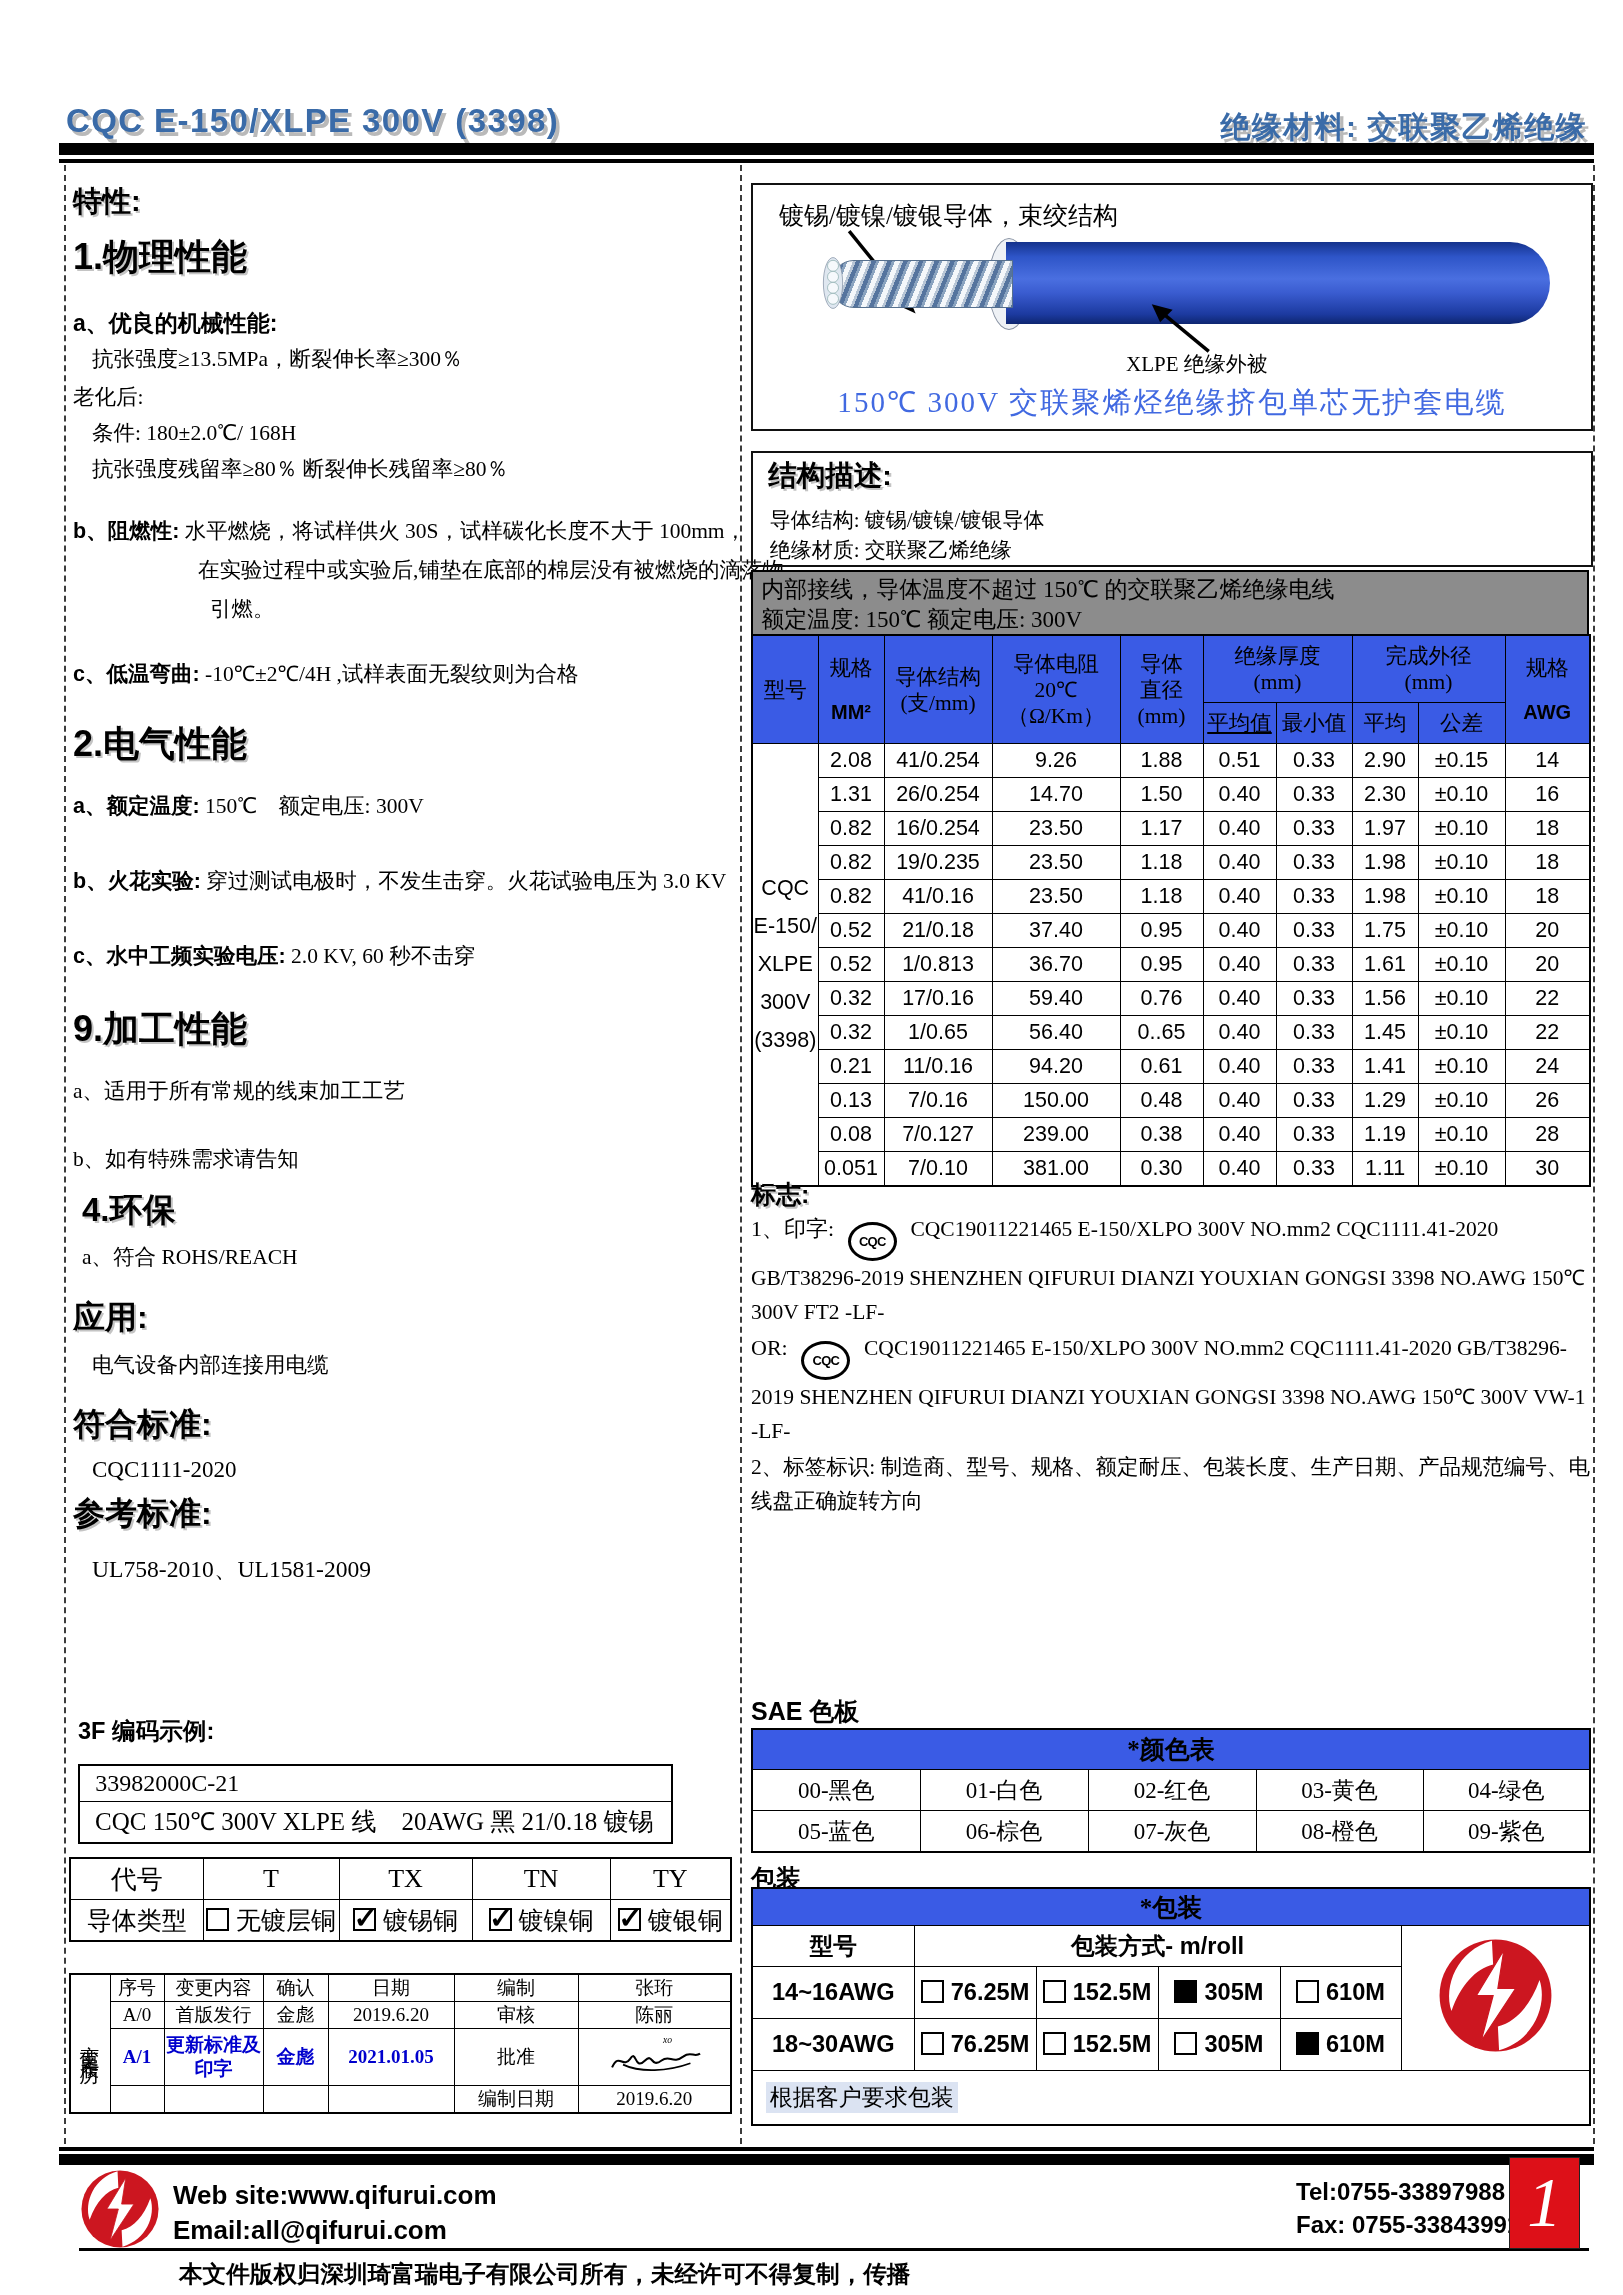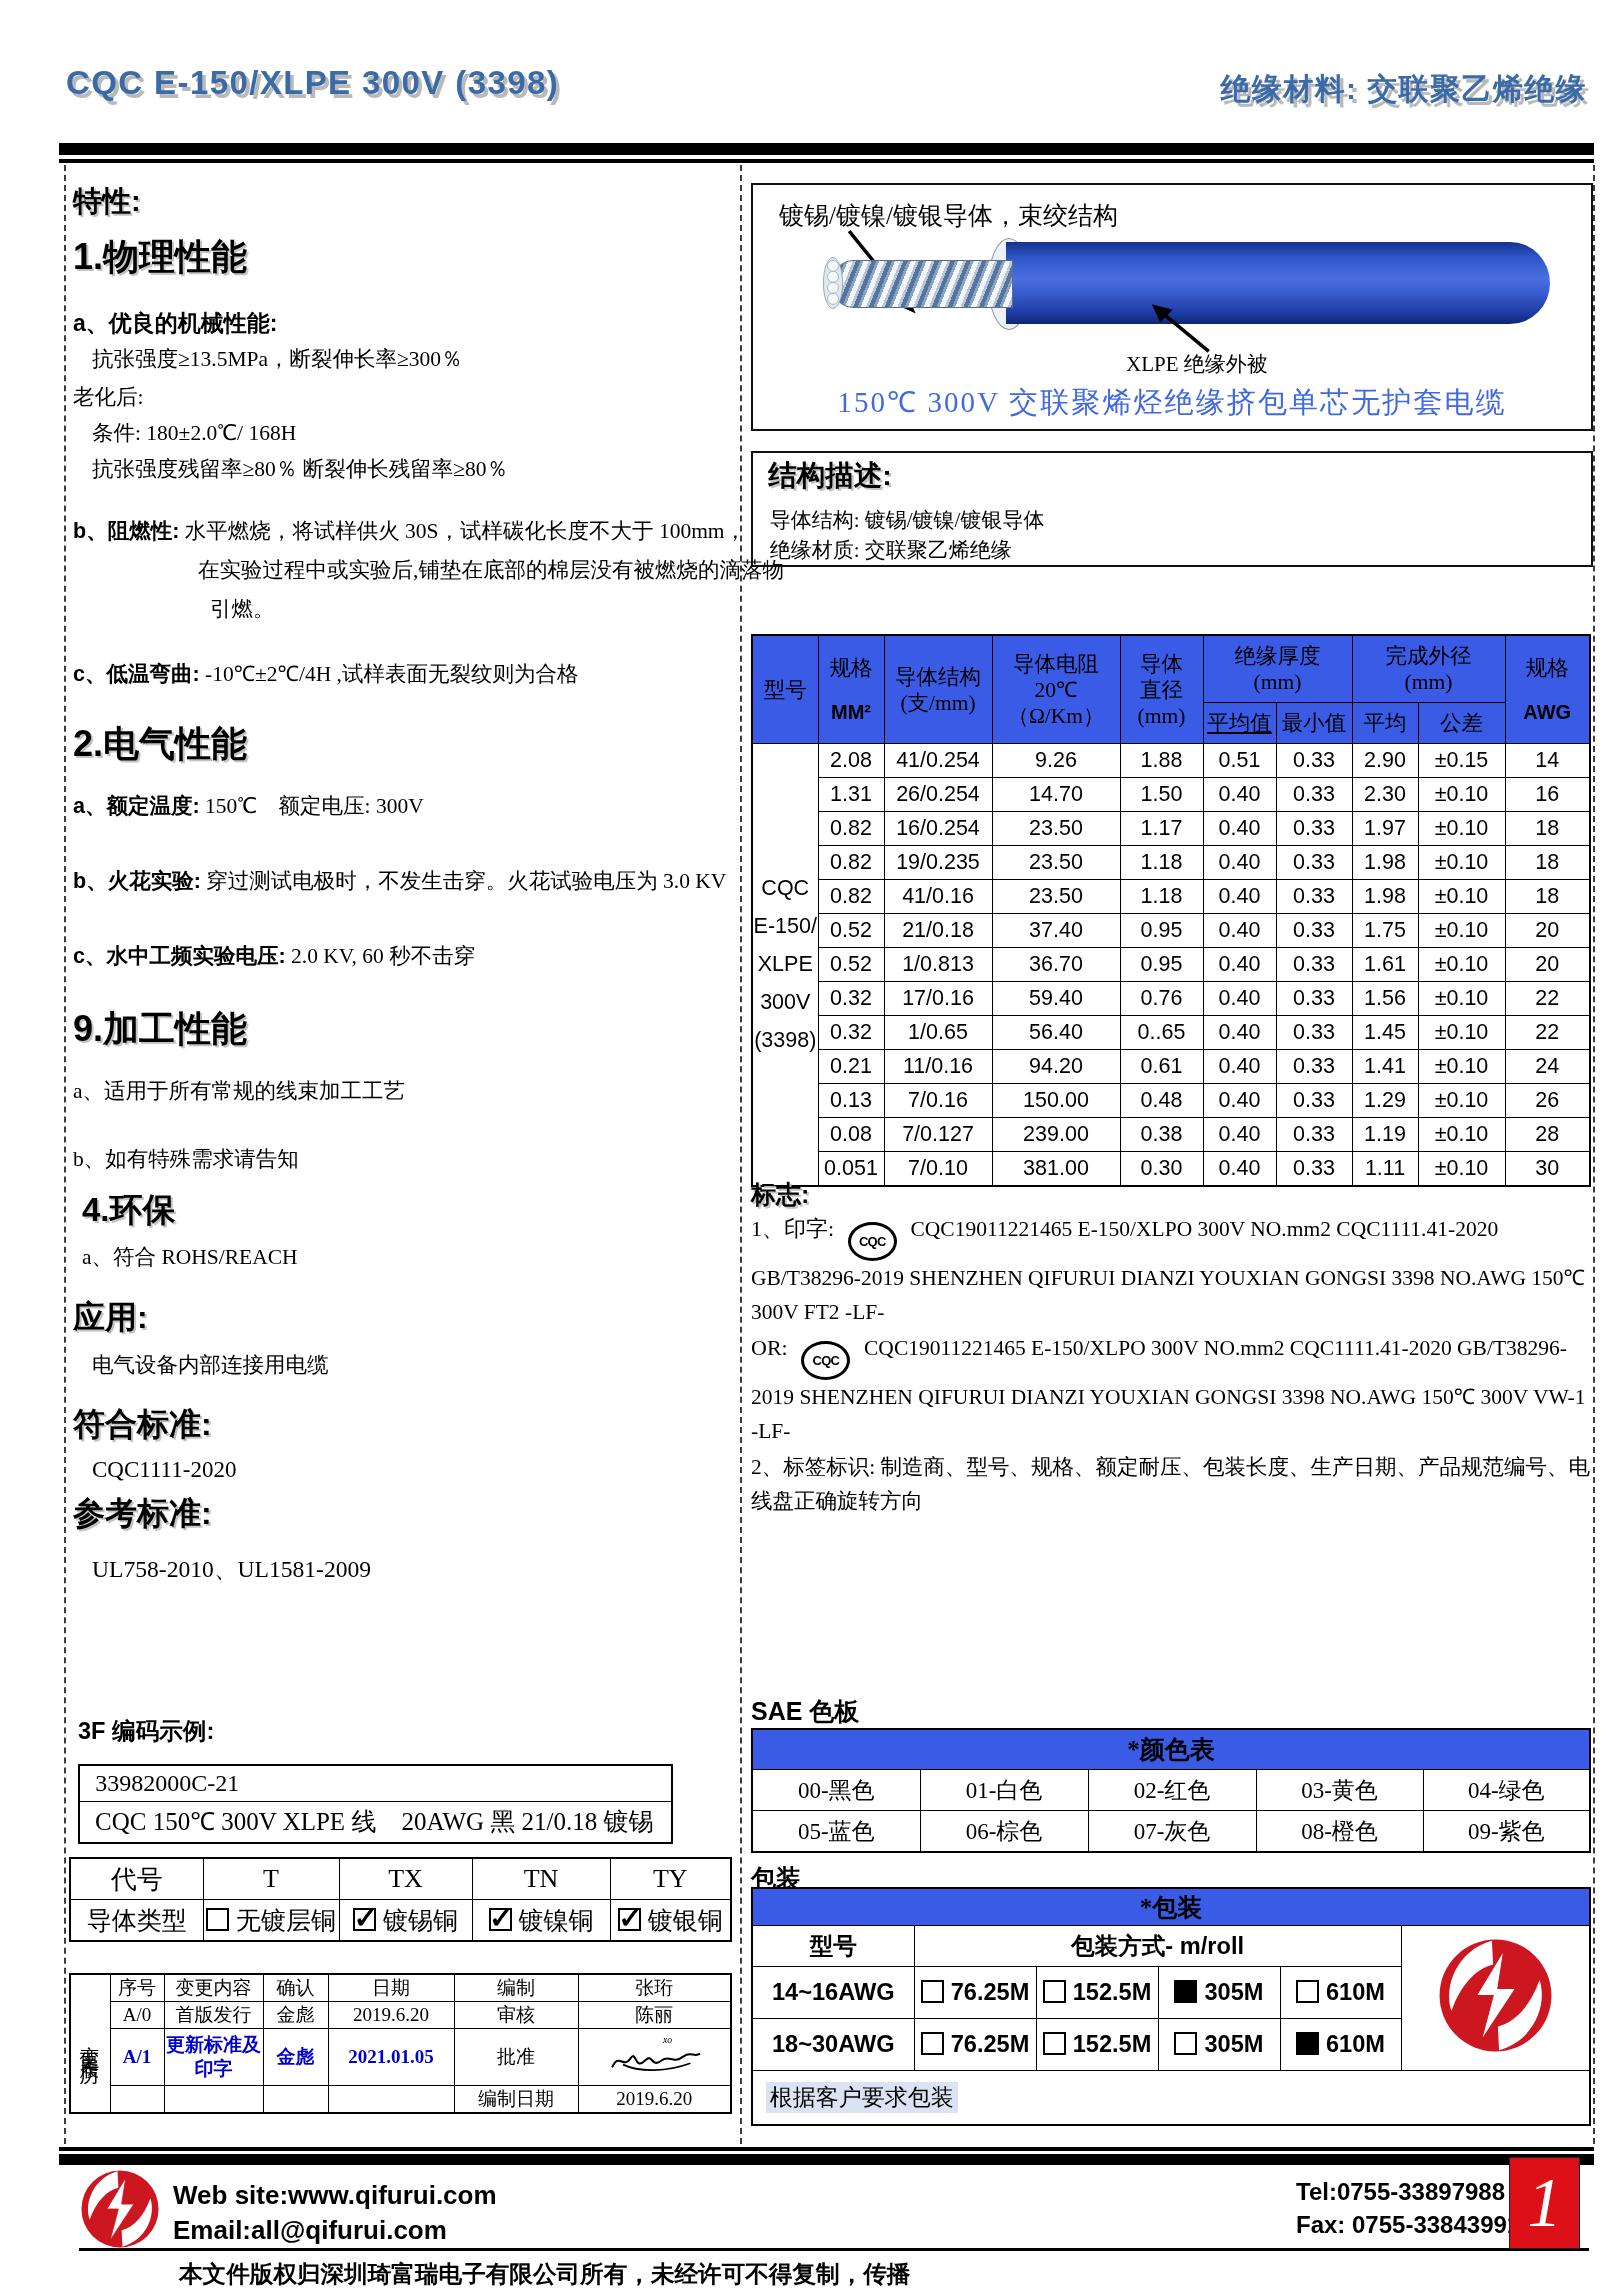--- a/index.html
+++ b/index.html
@@ -1,19 +1,19 @@
 <!DOCTYPE html>
 <html style="--table-header-blue: #3A5BE5; --note-gray: #8C8C8C; --title-blue: #4169E1; --heading-steel-blue: #3A6BA8; --revision-blue: #0000CD; --brand-red: #DD1018;font-size:11px"><head>
 <meta charset="utf-8">
 <style>
   html,body{margin:0;padding:0;background:#e8e8e8;}
   .page{position:relative;width:1623px;height:2295px;background:#ffffff;font-family:"Liberation Serif",serif;color:#000;overflow:hidden;}
   .abs{position:absolute;}
   
-  .hdr-title{font-family:"Liberation Sans",sans-serif;font-weight:bold;color:var(--heading-steel-blue,#3A6BA8);text-shadow:3.5px 3.5px 0 #b9b9b9;letter-spacing:1.4px;white-space:nowrap;}
+  .hdr-title{font-family:"Liberation Sans",sans-serif;font-weight:bold;color:var(--heading-steel-blue,#3A6BA8);text-shadow:3.5px 3.5px 0 #b9b9b9;letter-spacing:1.4px;white-space:nowrap;margin-top:38px;}
   .hdr-left{left:66px;top:64px;font-size:33px;}
   .hdr-right{right:36px;top:69px;font-size:30px;}
   .bar{background:#000;}
   .top-thick{left:59px;top:143px;width:1535px;height:11.8px;}
   .top-thin{left:59px;top:159px;width:1535px;height:3.5px;}
   
   .vdash{width:0;border-left:2.1px dashed #3c3c3c;top:165px;height:1979px;}
   .vd-l{left:64px;} .vd-m{left:740px;} .vd-r{left:1593px;}
   
   .h-big{font-family:"Liberation Sans",sans-serif;font-weight:bold;text-shadow:2.1px 2.1px 0 #c4c4c4;white-space:nowrap;}
@@ -242,20 +242,24 @@
     <div class="abs xlpe-label">XLPE  绝缘外被</div>
     <div class="abs cable-title">150℃  300V 交联聚烯烃绝缘挤包单芯无护套电缆</div>
   </div>
 
   <div class="abs struct-box">
     <div class="abs h-big struct-h">结构描述:</div>
     <div class="abs struct-l1">导体结构:  镀锡/镀镍/镀银导体</div>
     <div class="abs struct-l2">绝缘材质:  交联聚乙烯绝缘</div>
   </div>
 
+  <div class="abs note-band">
+    <div style="padding-top:2.8px;">内部接线，导体温度不超过 150℃ 的交联聚乙烯绝缘电线</div>
+    <div>额定温度:  150℃  额定电压:  300V</div>
+  </div>
 
   <table class="abs spec outer">
     <colgroup>
         <col style="width:66px">
         <col style="width:66px">
         <col style="width:108px">
         <col style="width:128px">
         <col style="width:83px">
         <col style="width:73px">
         <col style="width:76px">

